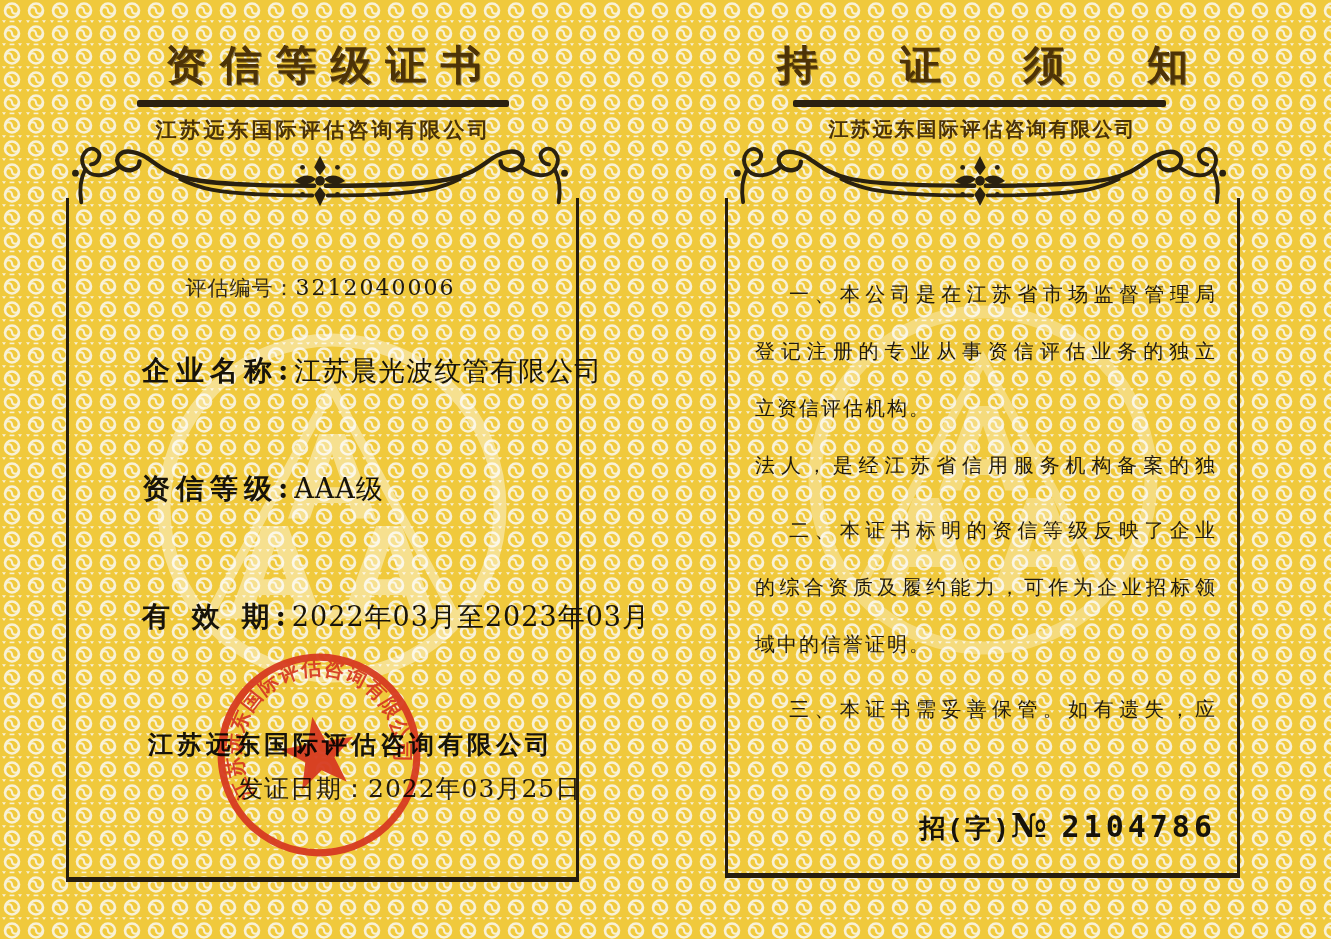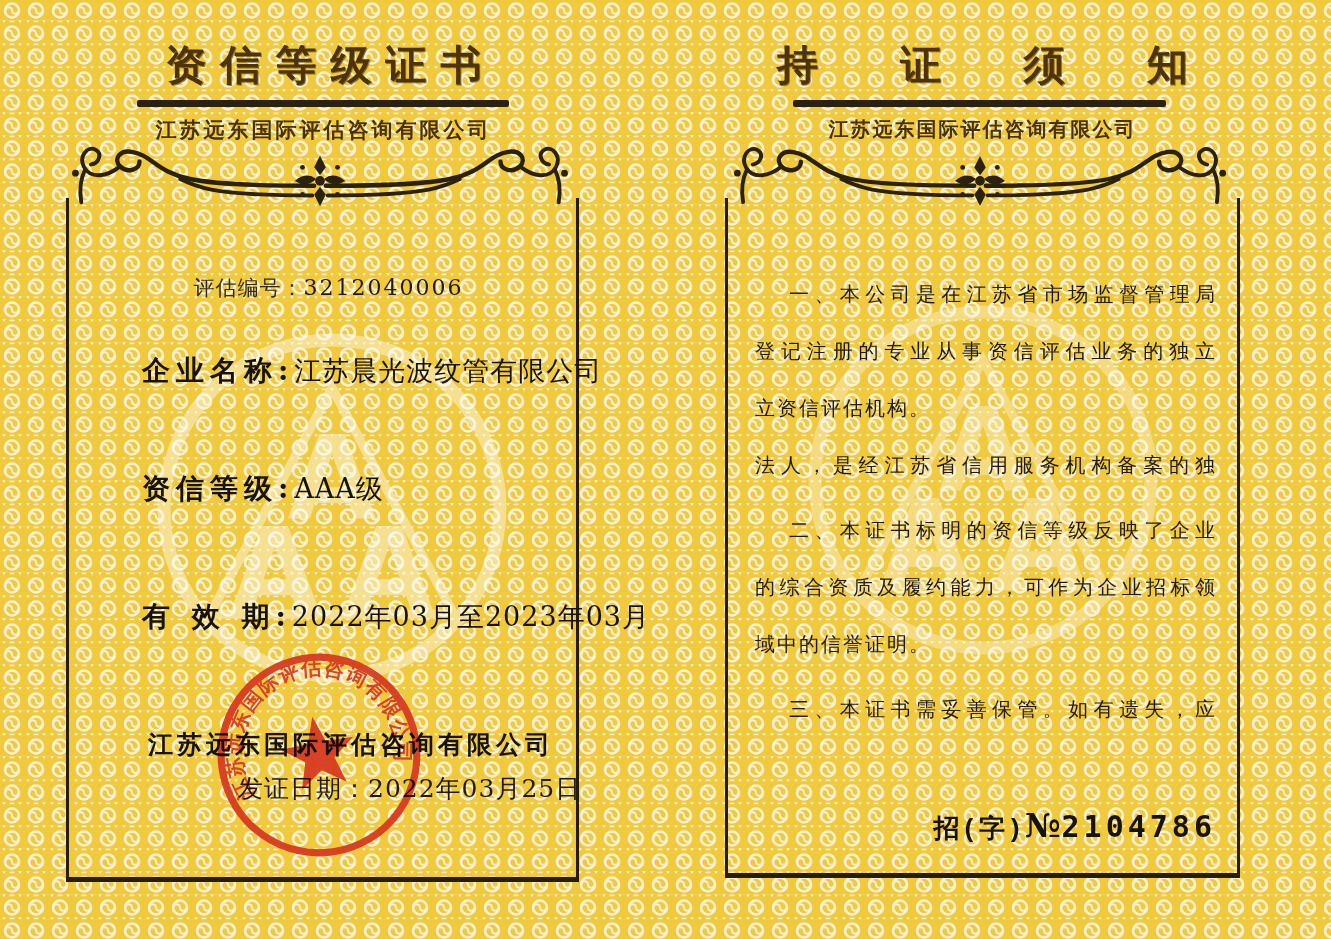--- a/index.html
+++ b/index.html
@@ -125,21 +125,21 @@
       <use href="#orn-right" transform="translate(540,0) scale(-1,1)"></use>
       <use href="#orn-center"></use>
     </svg>
 
     <div class="abs cert-frame" style="left:66px;top:198px;width:513px;height:684px;"></div>
 
     <svg class="abs wm" style="left:142px;top:318px;opacity:.45;" width="380" height="380" viewBox="0 0 380 380" aria-hidden="true">
       <use href="#aaa-logo" opacity="0.95"></use>
     </svg>
 
-    <div class="abs eval-line" style="left:72px;top:274px;width:513px;">
+    <div class="abs eval-line" style="left:64px;top:274px;width:513px;">
       <span>评估编号：</span><span class="num">3212040006</span>
     </div>
 
     <div class="abs field-row" style="left:142px;top:352px;text-align:right;">
       <span class="field-label">企业名称:</span><span class="field-value">江苏晨光波纹管有限公司</span>
     </div>
 
     <div class="abs field-row" style="left:142px;top:470px;">
       <span class="field-label">资信等级:</span><span class="field-value">AAA级</span>
     </div>
@@ -189,16 +189,16 @@
       <div class="p-line">登记注册的专业从事资信评估业务的独立</div>
       <div class="p-line p-end">立资信评估机构。</div>
       <div class="p-line">法人，是经江苏省信用服务机构备案的独</div>
       <div class="p-line p-start p-gap">二、本证书标明的资信等级反映了企业</div>
       <div class="p-line">的综合资质及履约能力，可作为企业招标领</div>
       <div class="p-line p-end">域中的信誉证明。</div>
       <div class="p-line p-start p-gap">三、本证书需妥善保管。如有遗失，应</div>
     </div>
 
     <div class="abs serial-line" style="left:100px;top:806px;width:458px;">
-      <span class="serial-prefix">招(字)</span><span class="serial-mark">№</span><span class="serial-number" style="">2104786</span>
+      <span class="serial-prefix">招(字)</span><span class="serial-mark">№</span><span class="serial-number" style="margin-left:14px;">2104786</span>
     </div>
   </section>
 </div>
 
 </body></html>

